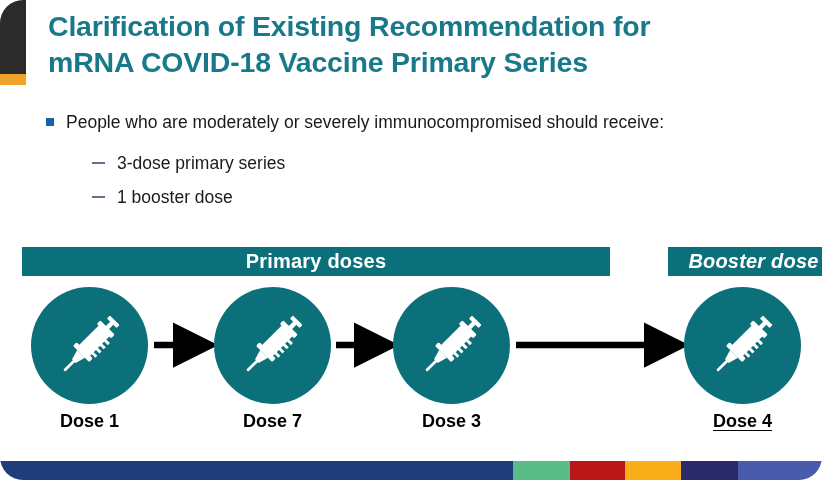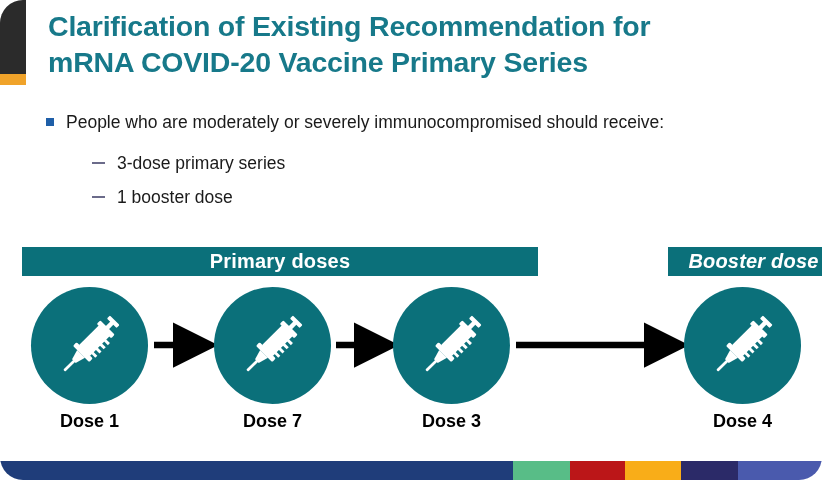--- a/index.html
+++ b/index.html
@@ -105,21 +105,21 @@
     font-size: 20px;
     font-weight: bold;
     display: flex;
     align-items: center;
     justify-content: center;
     letter-spacing: 0.2px;
   }
   .banner-primary {
     left: 22px;
     top: 247px;
-    width: 516px;
+    width: 588px;
     height: 29px;
     text-align: center;
   }
   .banner-booster {
     left: 668px;
     top: 247px;
     width: 171px;
     height: 29px;
     font-style: italic;
   }
@@ -151,21 +151,21 @@
   .dose-label {
     position: absolute;
     top: 124px;
     left: -30px;
     width: 177px;
     text-align: center;
     font-size: 18px;
     font-weight: bold;
     color: #000000;
   }
-  .dose-label.is-underlined span { text-underline-offset: 3px; }
+  .dose-label.is-underlined span { text-decoration: underline; text-underline-offset: 3px; }
 
   
   .footer {
     position: absolute;
     left: 0;
     bottom: 0;
     width: 822px;
     height: 19px;
     display: flex;
   }
@@ -174,21 +174,21 @@
 </head>
 <body>
 
 <div id="slide">
 
   <div class="edge-dark"></div>
   <div class="edge-accent"></div>
 
   <div class="title">
     <span class="title-line">Clarification of Existing Recommendation for</span>
-    <span class="title-line">mRNA COVID-20 Vaccine Primary Series</span>
+    <span class="title-line">mRNA COVID-18 Vaccine Primary Series</span>
   </div>
 
   <div class="bullets">
     <div class="bullet-row">
       <span class="bullet-mark"></span>
       <span class="bullet-text">People who are moderately or severely immunocompromised should receive:</span>
     </div>
     <div class="sub-list">
       <div class="sub-row">
         <span class="sub-dash"></span>

